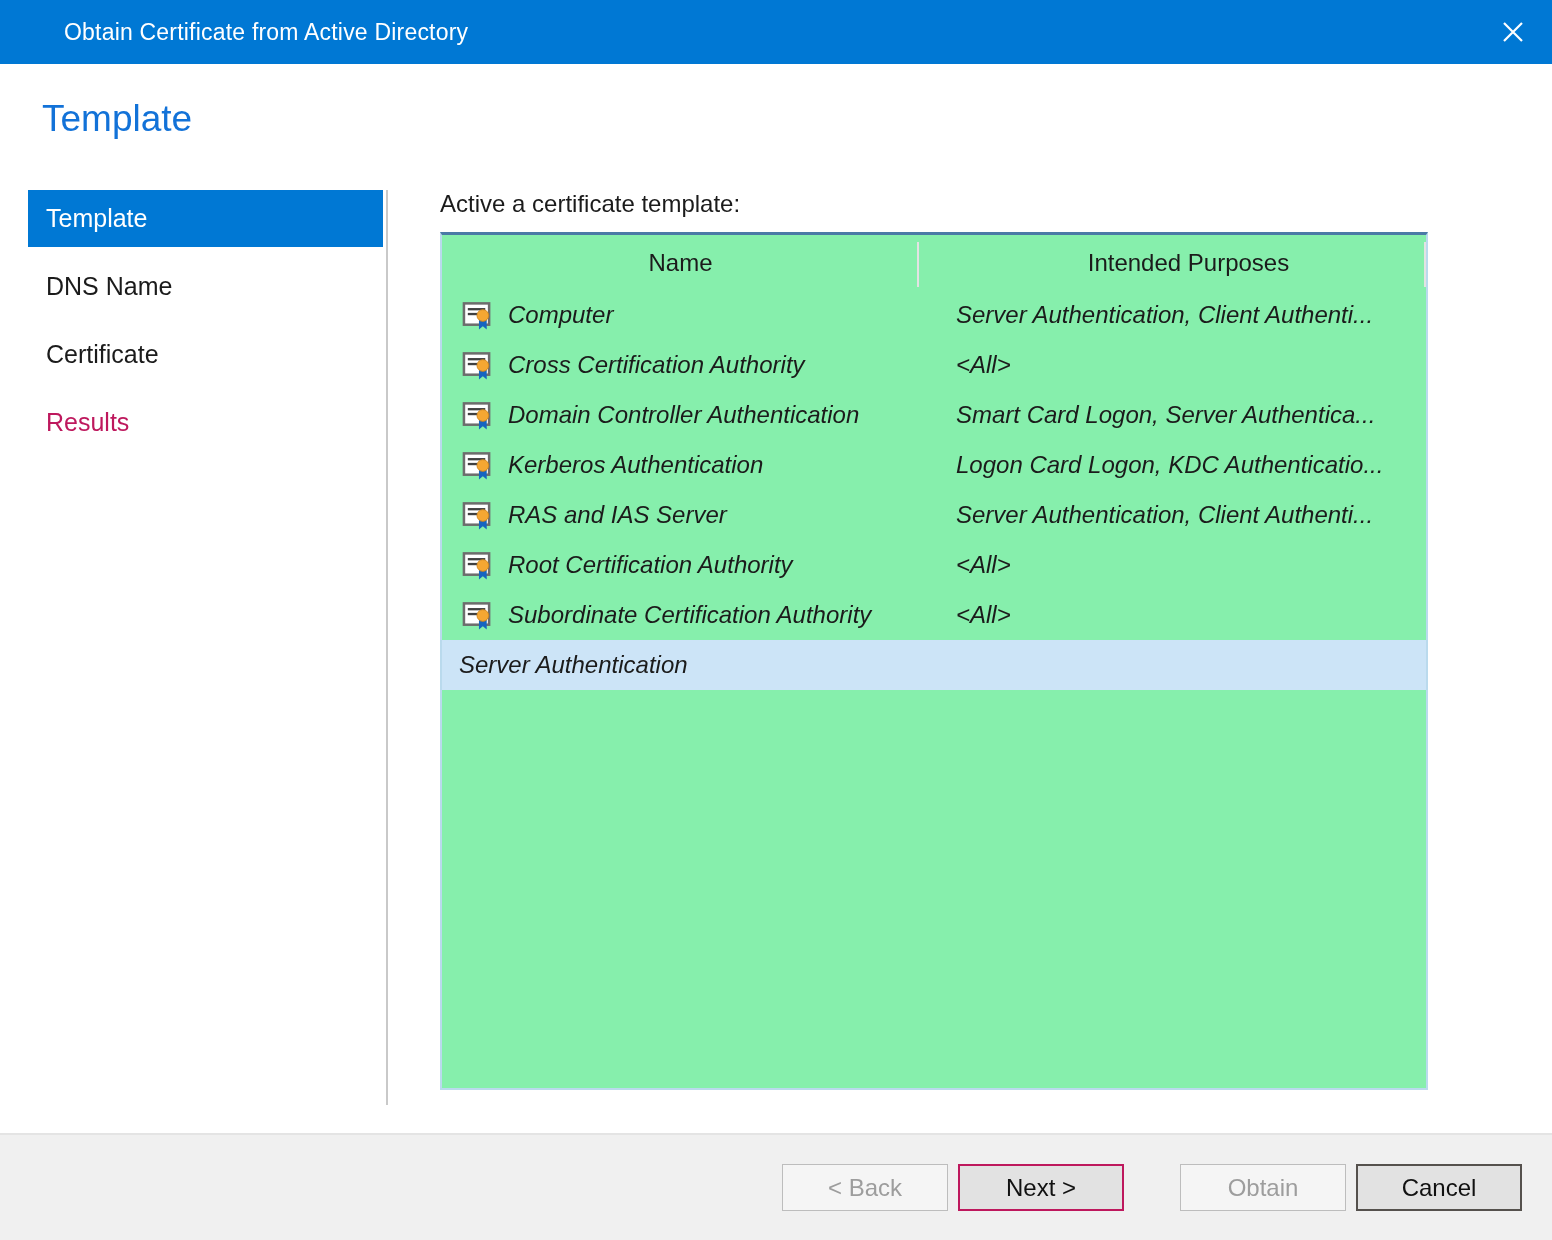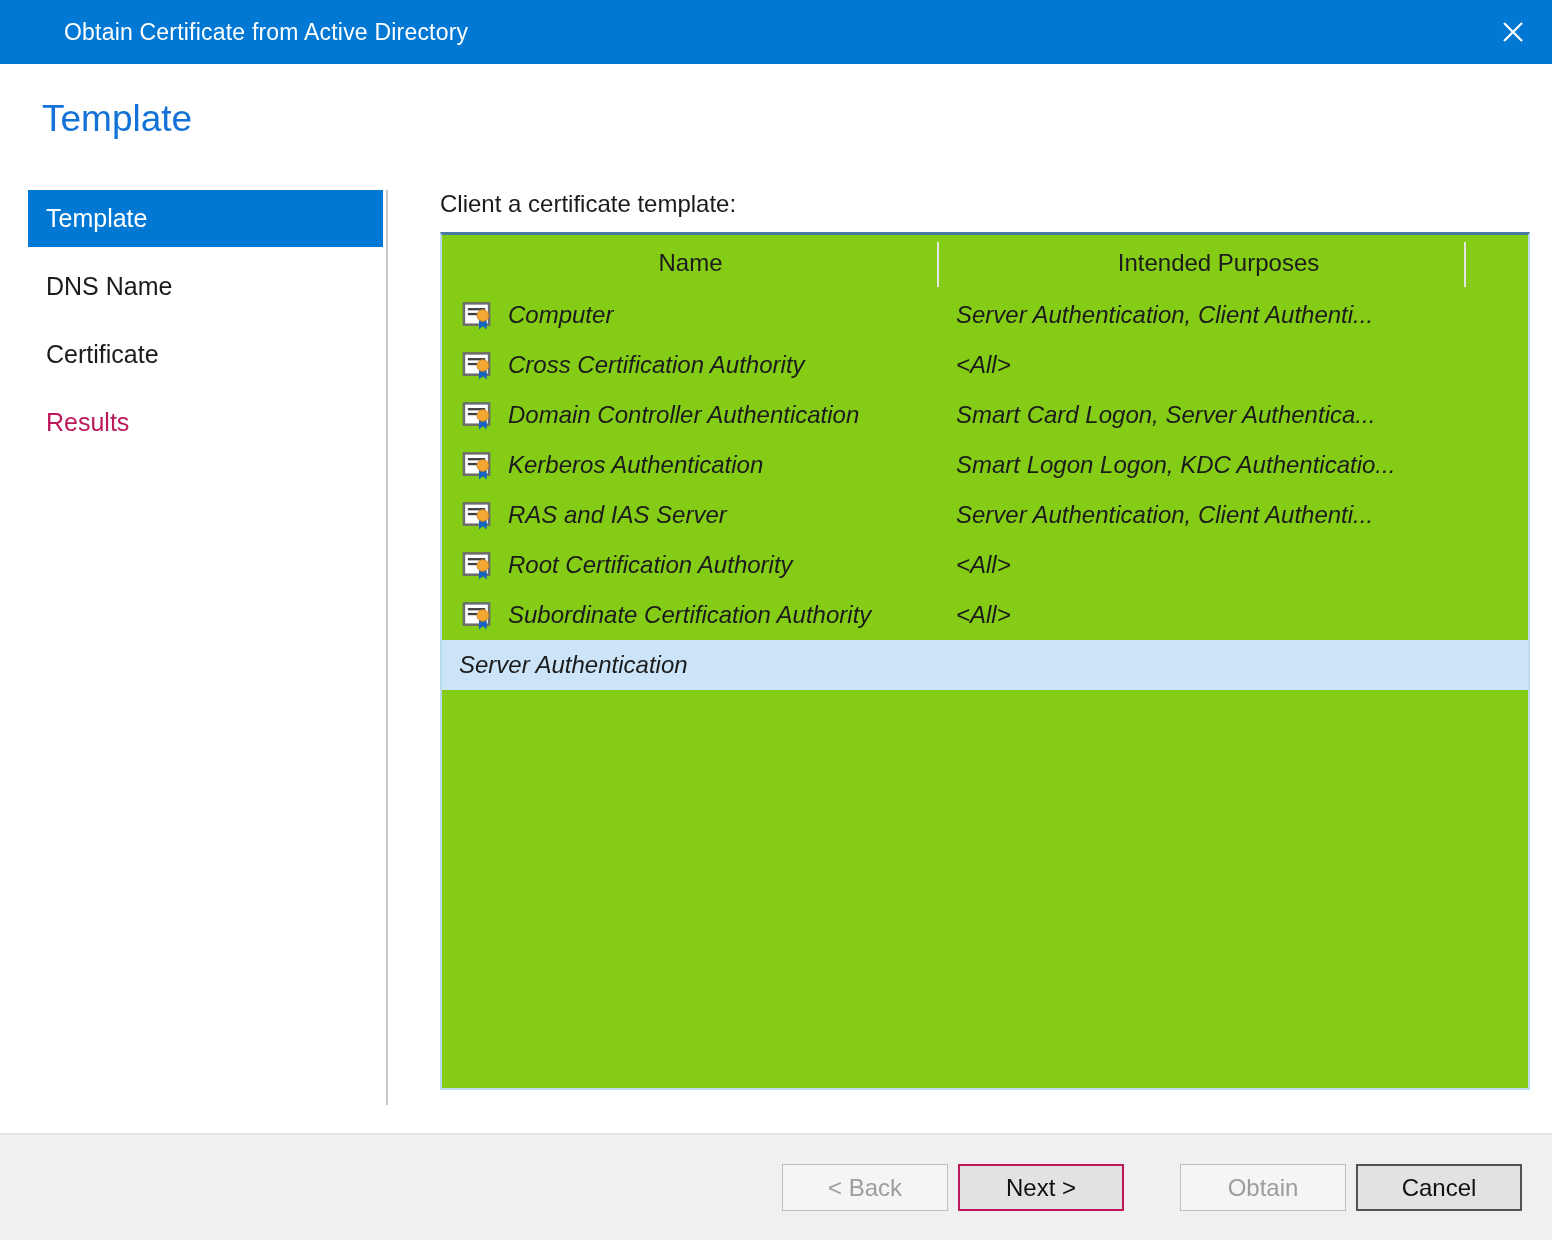--- a/index.html
+++ b/index.html
@@ -31,22 +31,22 @@
     padding-left:18px; box-sizing:border-box; font-size:25px; color:#1b1b1b; cursor:default; }
   .step.active { background:var(--accent); color:#ffffff; }
   .step.disabled { color:#be185d; }
 
   .sidebar-divider { position:absolute; left:386px; top:0; width:2px; height:915px; background:#c9c9c9; }
 
   .main { position:absolute; left:440px; top:0; width:1060px; }
   .instruction { font-size:24px; color:#1b1b1b; height:30px; }
 
   
-  .listview { margin-top:12px; width:1090px; height:858px; box-sizing:border-box;
-    background:#84cc16; border:2px solid #badaed; border-top:3px solid #4a7aa6; }
+  .listview { margin-top:12px; width:988px; height:858px; box-sizing:border-box;
+    background:#86efac; border:2px solid #badaed; border-top:3px solid #4a7aa6; }
   .lv-header { display:flex; height:55px; }
   .lv-col { display:flex; align-items:center; justify-content:center; font-size:24px;
     color:#1b1b1b; box-sizing:border-box; position:relative; cursor:default; }
   .lv-col.name { width:497px; }
   .lv-col.purp { width:495px;margin-left:32px; }
   .lv-col.rest { flex:1; }
   .lv-col.name::after, .lv-col.purp::after { content:""; position:absolute; right:0; top:7px;
     bottom:3px; width:2px; background:#e3e3e3; }
 
   .lv-row { display:flex; align-items:center; height:50px; cursor:default;font-style:italic; }
@@ -92,21 +92,21 @@
       <div class="step">
     <span class="step-label">Certificate</span>
   </div>
       <div class="step disabled">
     <span class="step-label">Results</span>
   </div>
     </nav>
   <div class="sidebar-divider"></div>
 
   <main class="main">
-    <div class="instruction">Client a certificate template:</div>
+    <div class="instruction">Active a certificate template:</div>
 
     <div class="listview">
       <div class="lv-header">
         <div class="lv-col name">Name</div>
         <div class="lv-col purp">Intended Purposes</div>
         <div class="lv-col rest"></div>
       </div>
       <div id="rows">
           <div class="lv-row">
     <div class="cell-name">
@@ -151,21 +151,21 @@
     <div class="cell-name">
       <svg class="cert-icon" viewBox="0 0 32 32">
         <rect x="2" y="3.5" width="26" height="22" fill="#ffffff" stroke="#6d6d6d" stroke-width="2.6"></rect>
         <path d="M6 9.5 H24" stroke="#404040" stroke-width="2.4"></path>
         <path d="M6 14.5 H16" stroke="#404040" stroke-width="2.4"></path>
         <path d="M17.5 18 V30.5 L21.5 27 L25.5 30.5 V18 Z" fill="#1565c0"></path>
         <circle cx="21.5" cy="16" r="6" fill="#f5a733" stroke="#d3871b" stroke-width="1"></circle>
       </svg>
       <span class="name-text">Kerberos Authentication</span>
     </div>
-    <div class="cell-purp">Smart Logon Logon, KDC Authenticatio...</div>
+    <div class="cell-purp">Logon Card Logon, KDC Authenticatio...</div>
   </div>
           <div class="lv-row">
     <div class="cell-name">
       <svg class="cert-icon" viewBox="0 0 32 32">
         <rect x="2" y="3.5" width="26" height="22" fill="#ffffff" stroke="#6d6d6d" stroke-width="2.6"></rect>
         <path d="M6 9.5 H24" stroke="#404040" stroke-width="2.4"></path>
         <path d="M6 14.5 H16" stroke="#404040" stroke-width="2.4"></path>
         <path d="M17.5 18 V30.5 L21.5 27 L25.5 30.5 V18 Z" fill="#1565c0"></path>
         <circle cx="21.5" cy="16" r="6" fill="#f5a733" stroke="#d3871b" stroke-width="1"></circle>
       </svg>

